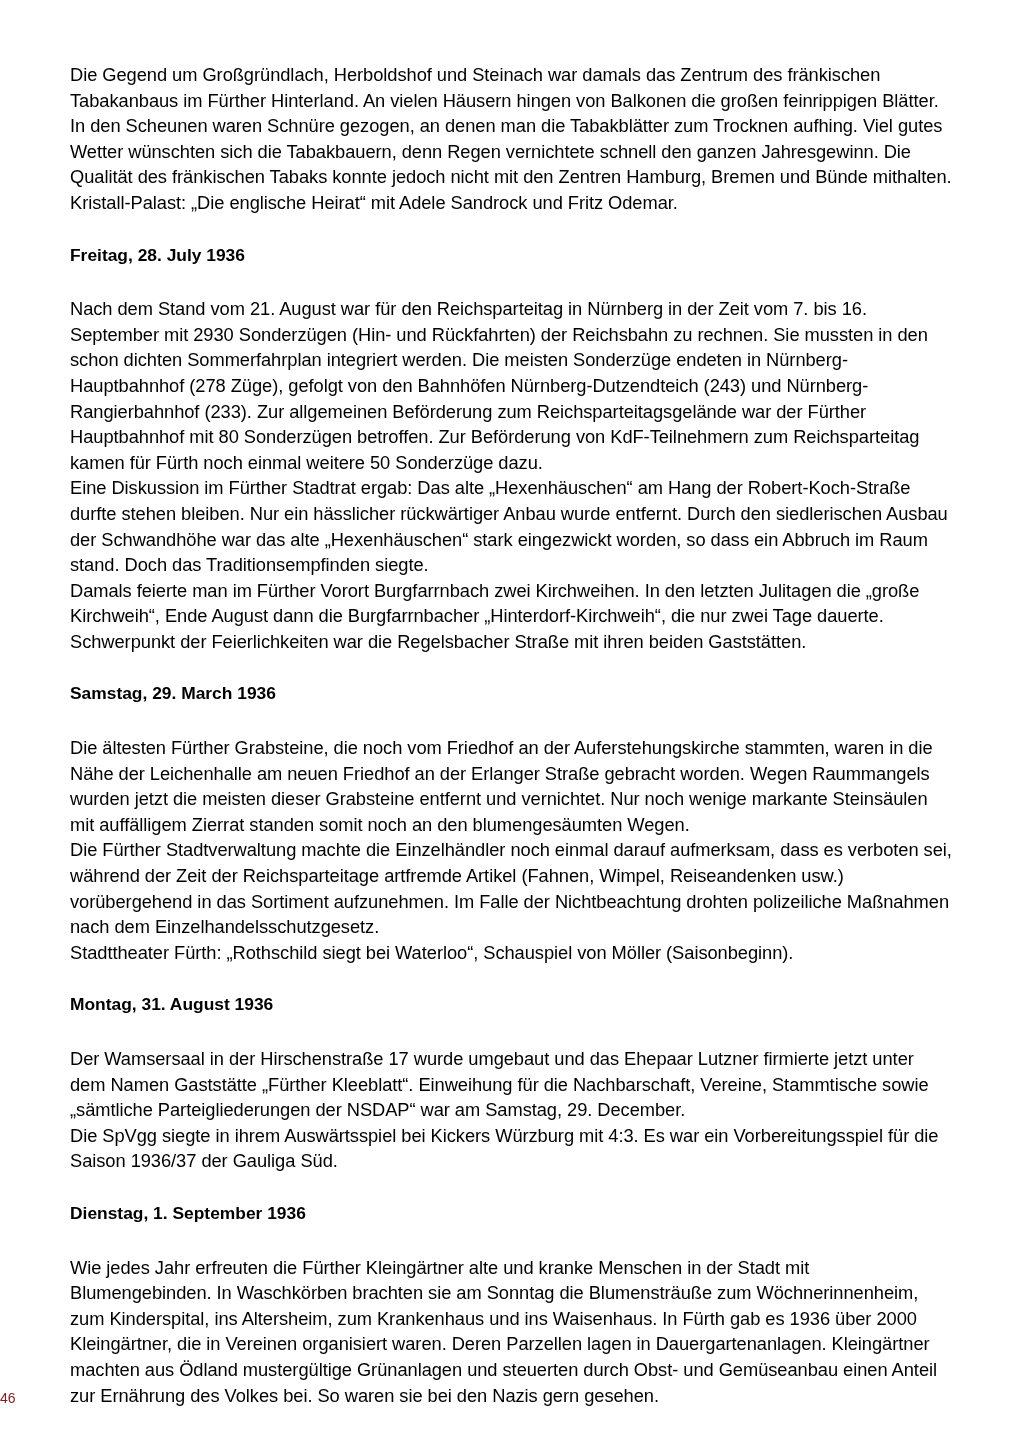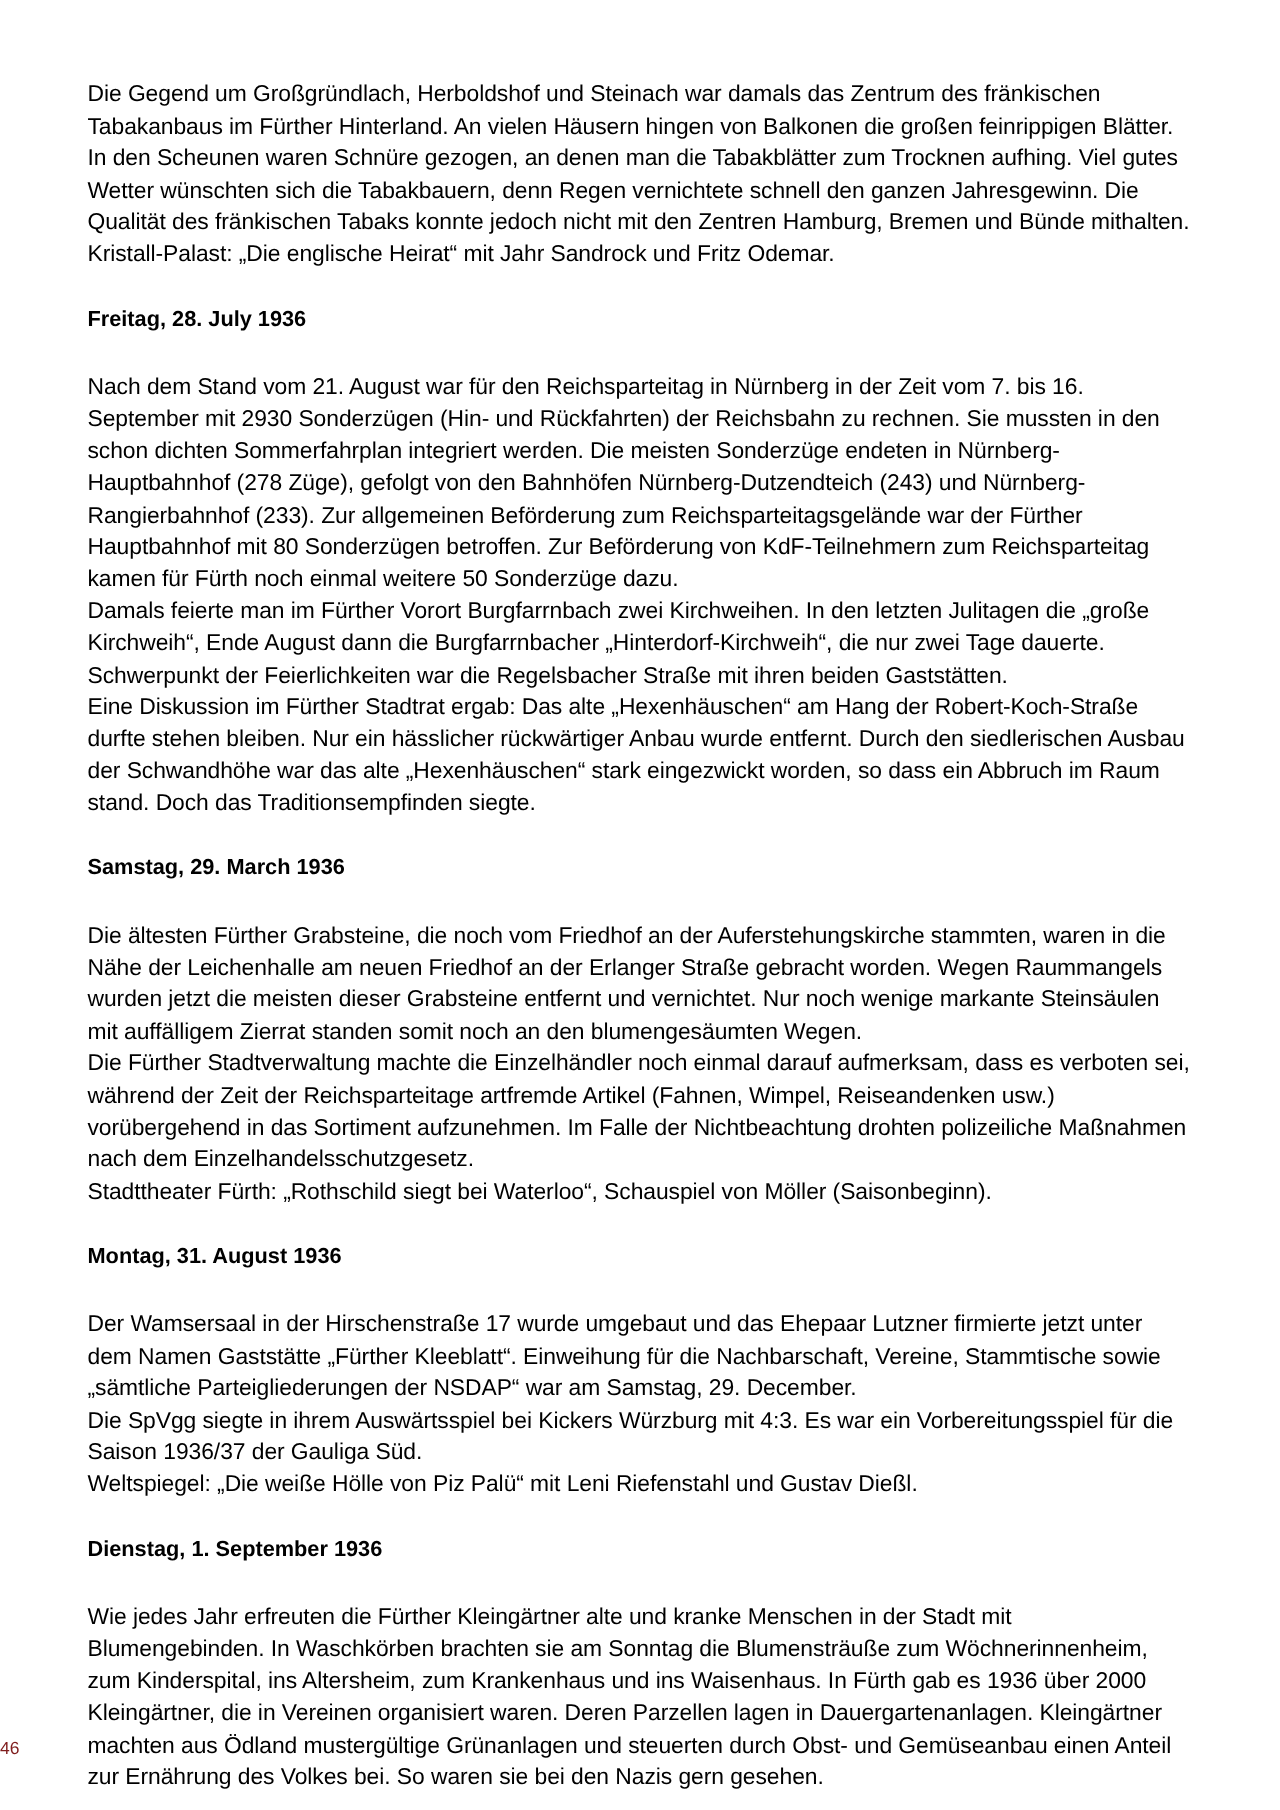--- a/index.html
+++ b/index.html
@@ -53,45 +53,44 @@
     color: #7f1d1d;
   }
 </style>
 </head>
 <body>
 
 <div class="page">
   <div class="content">
 
     <p class="para block">Die Gegend um Großgründlach, Herboldshof und Steinach war damals das Zentrum des fränkischen Tabakanbaus im Fürther Hinterland. An vielen Häusern hingen von Balkonen die großen feinrippigen Blätter. In den Scheunen waren Schnüre gezogen, an denen man die Tabakblätter zum Trocknen aufhing. Viel gutes Wetter wünschten sich die Tabakbauern, denn Regen vernichtete schnell den ganzen Jahresgewinn. Die Qualität des fränkischen Tabaks konnte jedoch nicht mit den Zentren Hamburg, Bremen und Bünde mithalten.</p>
-    <p class="para block">Kristall-Palast: „Die englische Heirat“ mit Jahr Sandrock und Fritz Odemar.</p>
+    <p class="para block">Kristall-Palast: „Die englische Heirat“ mit Adele Sandrock und Fritz Odemar.</p>
 
     <div class="gap-before-heading"></div>
     <p class="heading">Freitag, 28. July 1936</p>
     <div class="gap-after-heading"></div>
 
     <p class="para block">Nach dem Stand vom 21. August war für den Reichsparteitag in Nürnberg in der Zeit vom 7. bis 16. September mit 2930 Sonderzügen (Hin- und Rückfahrten) der Reichsbahn zu rechnen. Sie mussten in den schon dichten Sommerfahrplan integriert werden. Die meisten Sonderzüge endeten in Nürnberg-Hauptbahnhof (278 Züge), gefolgt von den Bahnhöfen Nürnberg-Dutzendteich (243) und Nürnberg-Rangierbahnhof (233). Zur allgemeinen Beförderung zum Reichsparteitagsgelände war der Fürther Hauptbahnhof mit 80 Sonderzügen betroffen. Zur Beförderung von KdF-Teilnehmern zum Reichsparteitag kamen für Fürth noch einmal weitere 50 Sonderzüge dazu.</p>
+    <p class="para block">Eine Diskussion im Fürther Stadtrat ergab: Das alte „Hexenhäuschen“ am Hang der Robert-Koch-Straße durfte stehen bleiben. Nur ein hässlicher rückwärtiger Anbau wurde entfernt. Durch den siedlerischen Ausbau der Schwandhöhe war das alte „Hexenhäuschen“ stark eingezwickt worden, so dass ein Abbruch im Raum stand. Doch das Traditionsempfinden siegte.</p>
     <p class="para block">Damals feierte man im Fürther Vorort Burgfarrnbach zwei Kirchweihen. In den letzten Julitagen die „große Kirchweih“, Ende August dann die Burgfarrnbacher „Hinterdorf-Kirchweih“, die nur zwei Tage dauerte. Schwerpunkt der Feierlichkeiten war die Regelsbacher Straße mit ihren beiden Gaststätten.</p>
-    <p class="para block">Eine Diskussion im Fürther Stadtrat ergab: Das alte „Hexenhäuschen“ am Hang der Robert-Koch-Straße durfte stehen bleiben. Nur ein hässlicher rückwärtiger Anbau wurde entfernt. Durch den siedlerischen Ausbau der Schwandhöhe war das alte „Hexenhäuschen“ stark eingezwickt worden, so dass ein Abbruch im Raum stand. Doch das Traditionsempfinden siegte.</p>
 
     <div class="gap-before-heading"></div>
     <p class="heading">Samstag, 29. March 1936</p>
     <div class="gap-after-heading"></div>
 
     <p class="para block">Die ältesten Fürther Grabsteine, die noch vom Friedhof an der Auferstehungskirche stammten, waren in die Nähe der Leichenhalle am neuen Friedhof an der Erlanger Straße gebracht worden. Wegen Raummangels wurden jetzt die meisten dieser Grabsteine entfernt und vernichtet. Nur noch wenige markante Steinsäulen mit auffälligem Zierrat standen somit noch an den blumengesäumten Wegen.</p>
     <p class="para block">Die Fürther Stadtverwaltung machte die Einzelhändler noch einmal darauf aufmerksam, dass es verboten sei, während der Zeit der Reichsparteitage artfremde Artikel (Fahnen, Wimpel, Reiseandenken usw.) vorübergehend in das Sortiment aufzunehmen. Im Falle der Nichtbeachtung drohten polizeiliche Maßnahmen nach dem Einzelhandelsschutzgesetz.</p>
     <p class="para block">Stadttheater Fürth: „Rothschild siegt bei Waterloo“, Schauspiel von Möller (Saisonbeginn).</p>
 
     <div class="gap-before-heading"></div>
     <p class="heading">Montag, 31. August 1936</p>
     <div class="gap-after-heading"></div>
 
     <p class="para block">Der Wamsersaal in der Hirschenstraße 17 wurde umgebaut und das Ehepaar Lutzner firmierte jetzt unter dem Namen Gaststätte „Fürther Kleeblatt“. Einweihung für die Nachbarschaft, Vereine, Stammtische sowie „sämtliche Parteigliederungen der NSDAP“ war am Samstag, 29. December.</p>
     <p class="para block">Die SpVgg siegte in ihrem Auswärtsspiel bei Kickers Würzburg mit 4:3. Es war ein Vorbereitungsspiel für die Saison 1936/37 der Gauliga Süd.</p>
-    <p class="para block">Weltspiegel: „Die weiße Hölle von Piz Palü“ mit Leni Riefenstahl und Gustav Dießl.</p>
 
     <div class="gap-before-heading"></div>
     <p class="heading">Dienstag, 1. September 1936</p>
     <div class="gap-after-heading"></div>
 
     <p class="para block">Wie jedes Jahr erfreuten die Fürther Kleingärtner alte und kranke Menschen in der Stadt mit Blumengebinden. In Waschkörben brachten sie am Sonntag die Blumensträuße zum Wöchnerinnenheim, zum Kinderspital, ins Altersheim, zum Krankenhaus und ins Waisenhaus. In Fürth gab es 1936 über 2000 Kleingärtner, die in Vereinen organisiert waren. Deren Parzellen lagen in Dauergartenanlagen. Kleingärtner machten aus Ödland mustergültige Grünanlagen und steuerten durch Obst- und Gemüseanbau einen Anteil zur Ernährung des Volkes bei. So waren sie bei den Nazis gern gesehen.</p>
 
   </div>
 
   <div class="pagenum">46</div>

